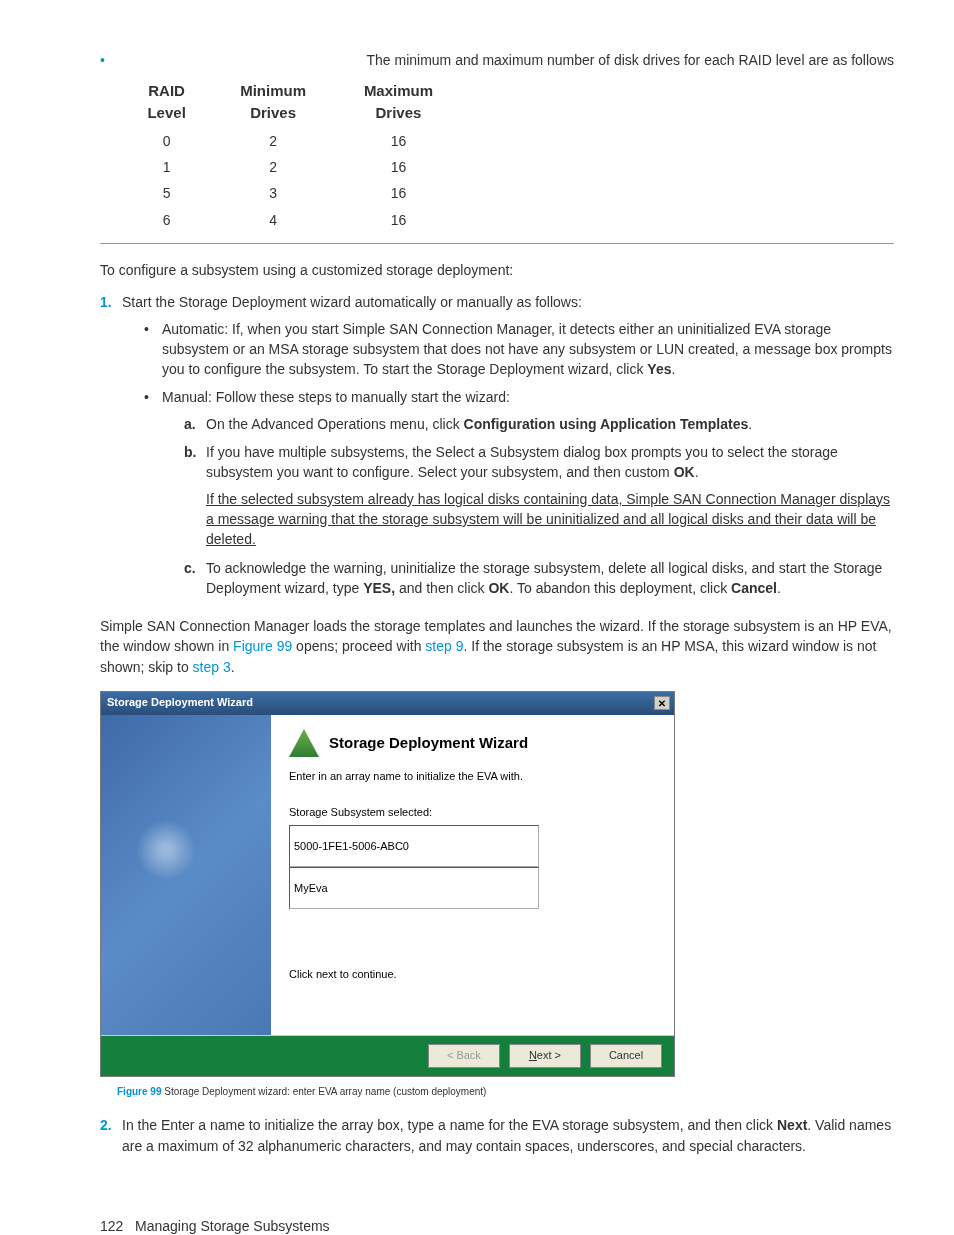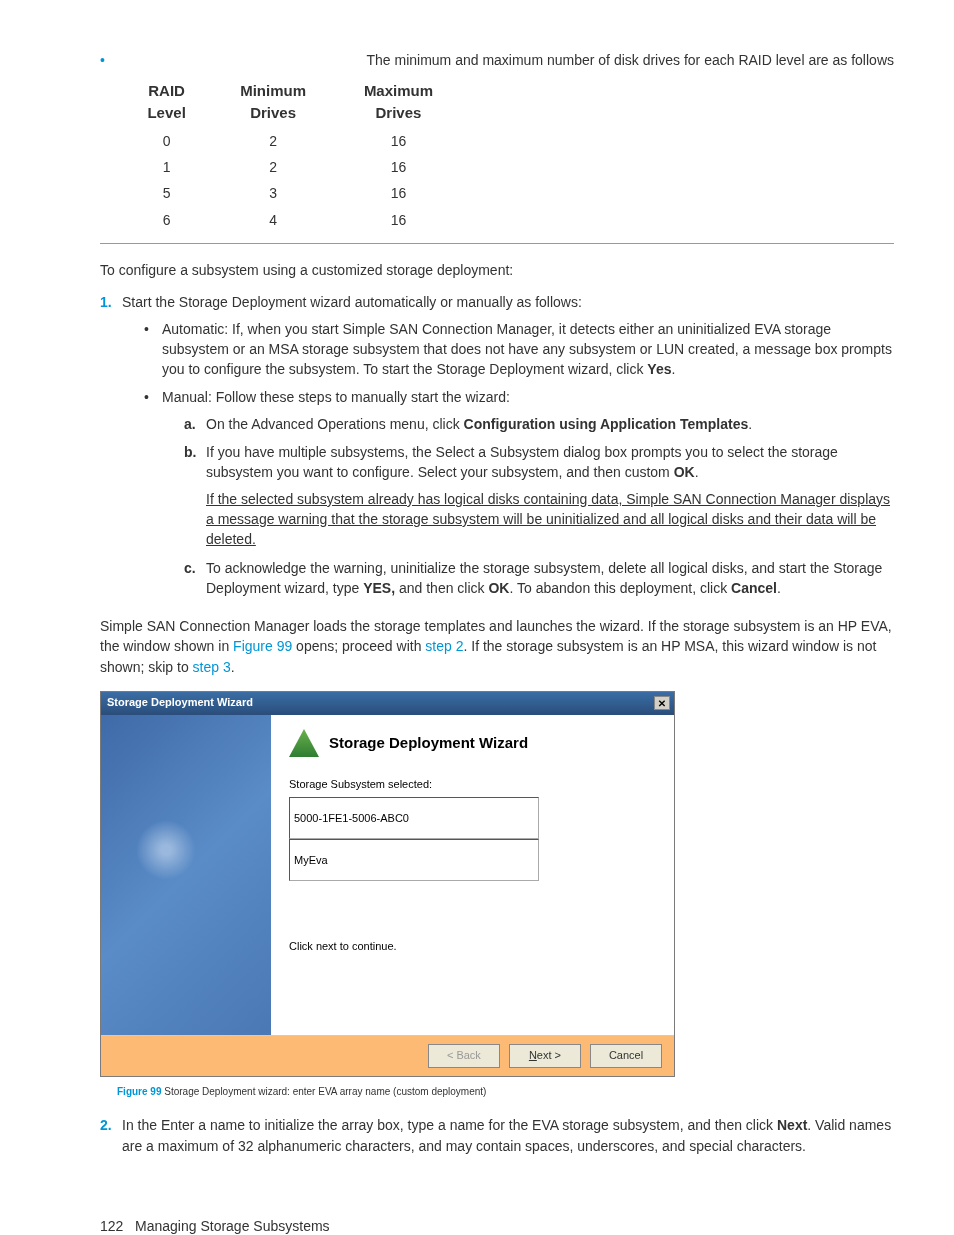--- a/index.html
+++ b/index.html
@@ -68,21 +68,21 @@
   .wz-h-title { font-size: 15px; font-weight: bold; }
   .wz-p { margin-bottom: 18px; }
   .wz-label { margin: 20px 0 4px 0; }
   .wz-input {
     width: 250px; font-size: 11px; padding: 14px 4px;
     border: 1px inset #aaa; background: #fff; font-family: Tahoma, Arial, sans-serif;
   }
   .wz-hint { margin-top: 58px; }
   .wz-buttons {
     border-top: 1px solid #ccc; padding: 8px 12px; text-align: right;
-    background: #fdba74; font-size: 11px;
+    background: #15803d; font-size: 11px;
   }
   .wz-btn {
     display: inline-block; width: 72px; text-align: center; padding: 3px 0;
     border: 1px solid #888; background: #ece9d8; margin-left: 6px;
     font-family: Tahoma, Arial, sans-serif; font-size: 11px;
   }
   .wz-btn.disabled { color: #999; }
   .wz-btn u { text-decoration: underline; }
   .fig-caption { margin: 8px 0 16px 17px; font-size: 10px; }
   .fig-label { color: #0096d6; font-weight: bold; }
@@ -167,35 +167,36 @@
           <div class="letter-content">
             <span>To acknowledge the warning, uninitialize the storage subsystem, delete all logical disks, and start the Storage Deployment wizard, type </span><b>YES,</b><span> and then click </span><b>OK</b><span>. To abandon this deployment, click </span><b>Cancel</b><span>.</span>
           </div>
         </div>
       </div>
     </div>
   </div>
 </div>
 
 <p class="after-para">
-  <span>Simple SAN Connection Manager loads the storage templates and launches the wizard. If the storage subsystem is an HP EVA, the window shown in </span><span class="link">Figure 99</span><span> opens; proceed with </span><span class="link">step 2</span><span>. If the storage subsystem is an HP MSA, this wizard window is not shown; skip to </span><span class="link">step 3</span><span>.</span>
+  <span>Simple SAN Connection Manager loads the storage templates and launches the wizard. If the storage subsystem is an HP EVA, the window shown in </span><span class="link">Figure 99</span><span> opens; proceed with </span><span class="link">step 9</span><span>. If the storage subsystem is an HP MSA, this wizard window is not shown; skip to </span><span class="link">step 3</span><span>.</span>
 </p>
 
 <div class="wizard">
   <div class="wz-title">
     <span>Storage Deployment Wizard</span>
     <span class="wz-close">✕</span>
   </div>
   <div class="wz-body">
     <div class="wz-left"></div>
     <div class="wz-right">
       <div class="wz-h">
         <div class="wz-icon"></div>
         <div class="wz-h-title">Storage Deployment Wizard</div>
       </div>
+      <div class="wz-p">Enter in an array name to initialize the EVA with.</div>
       <div class="wz-label">Storage Subsystem selected:</div>
       <input class="wz-input" readonly="" value="5000-1FE1-5006-ABC0" style="">
       <input class="wz-input" value="MyEva" style="">
       <div class="wz-hint">Click next to continue.</div>
     </div>
   </div>
   <div class="wz-buttons">
     <span class="wz-btn disabled">&lt; Back</span>
     <span class="wz-btn"><u>N</u><span>ext &gt;</span></span>
     <span class="wz-btn">Cancel</span>

